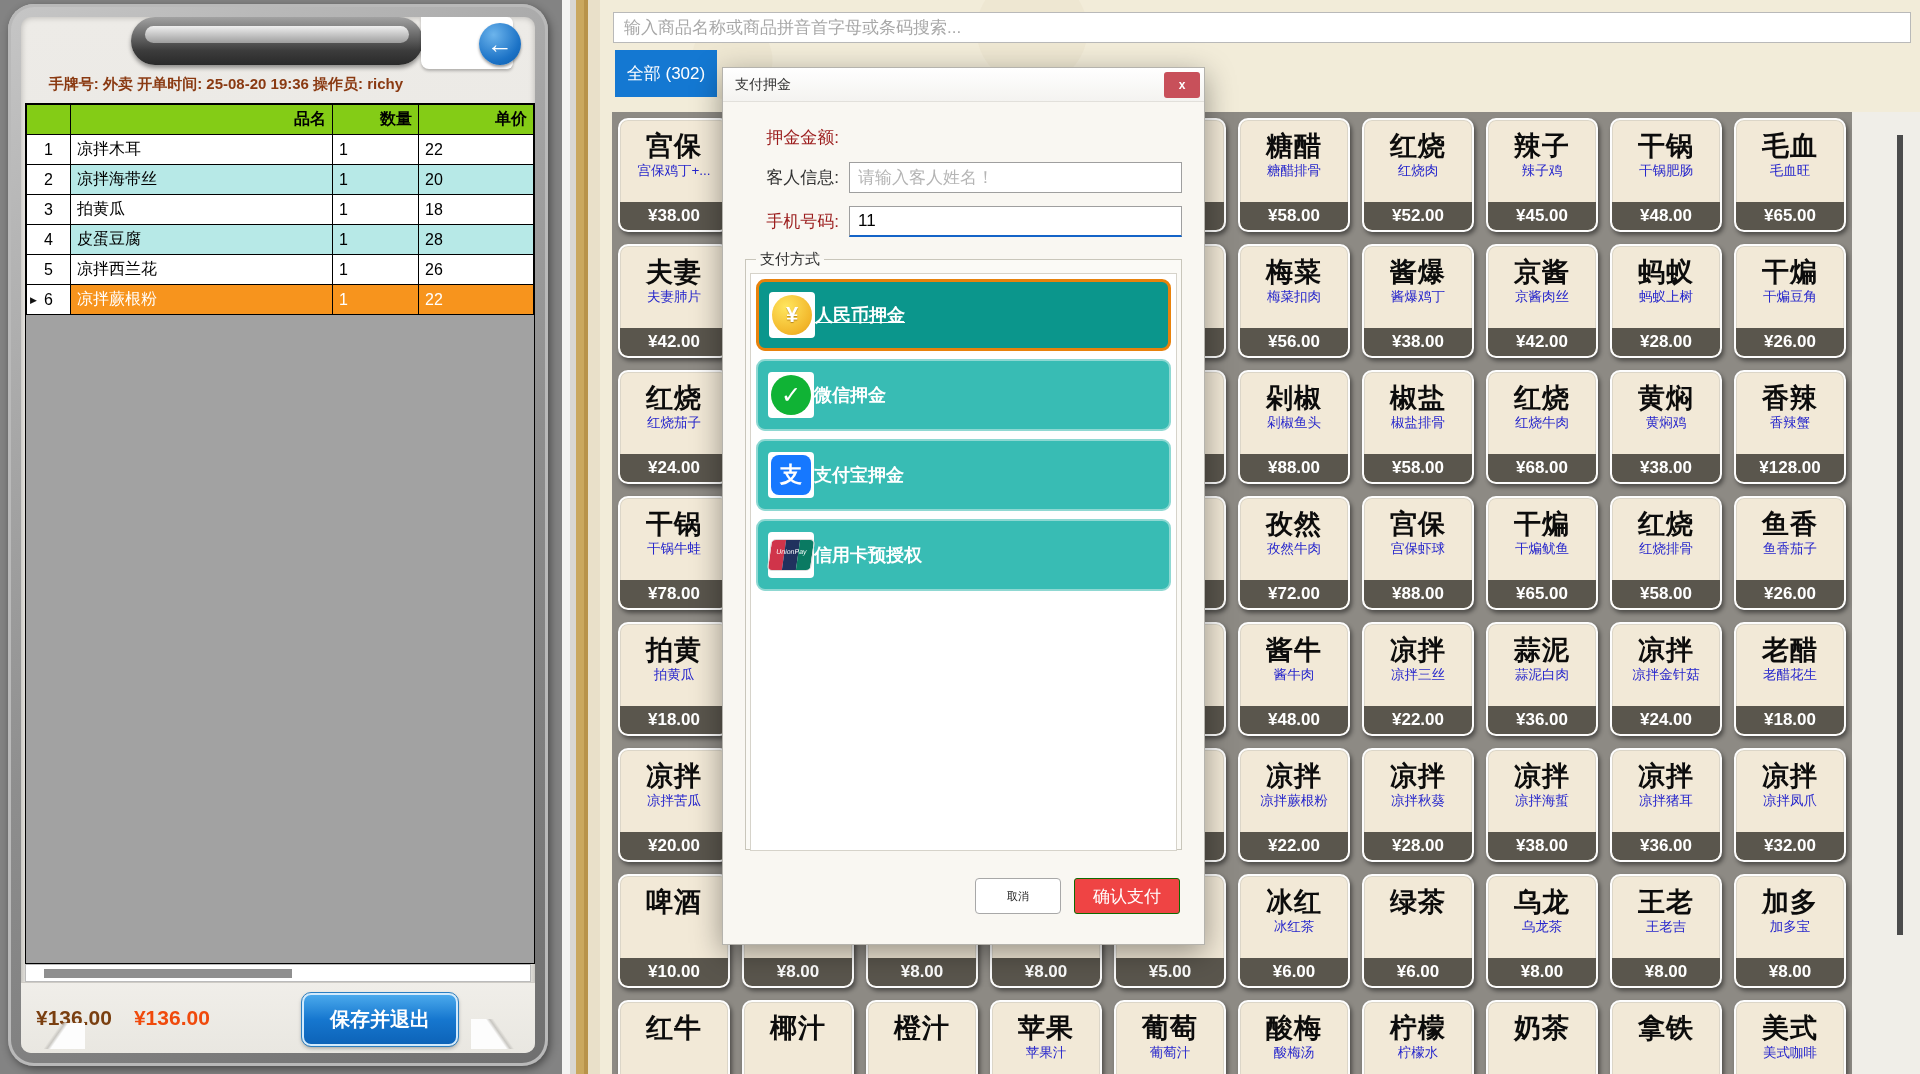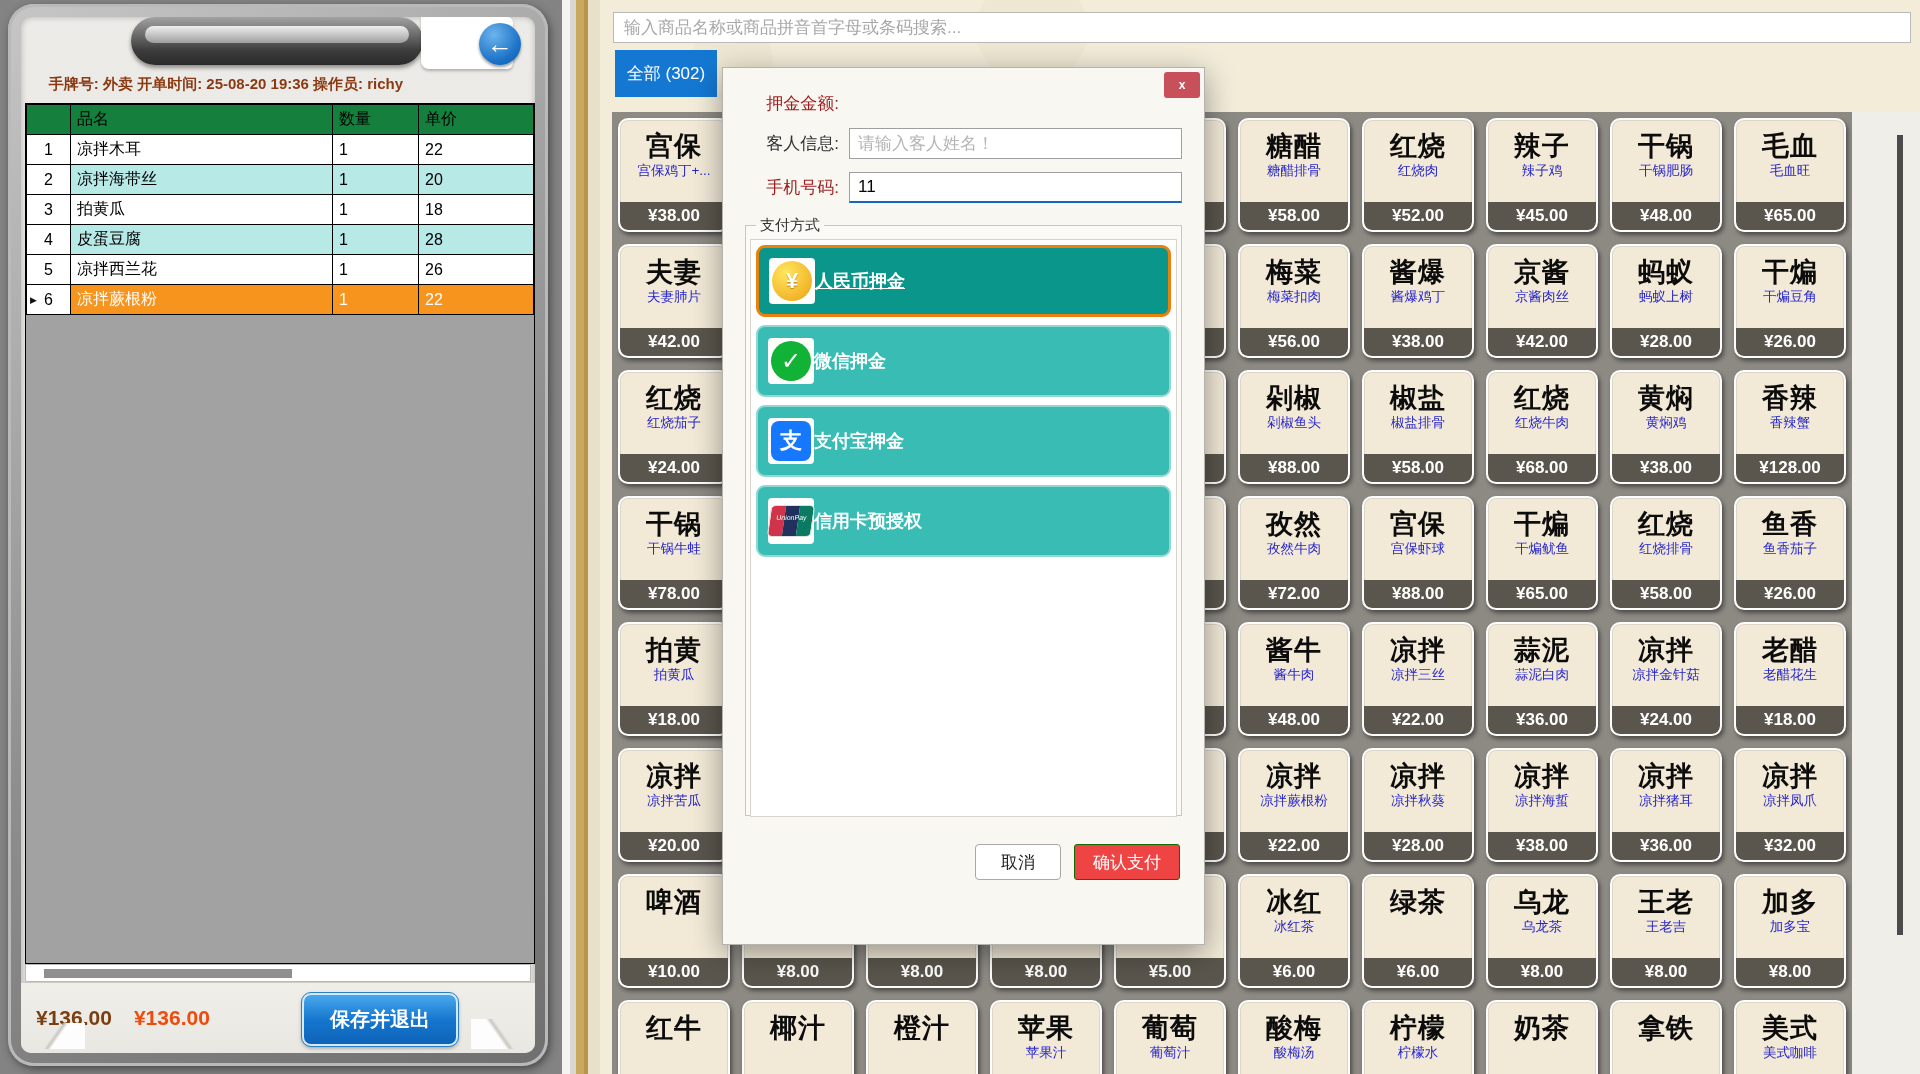--- a/index.html
+++ b/index.html
@@ -25,21 +25,21 @@
     box-shadow:0 2px 3px rgba(0,0,0,.4); color:#fff; font-size:26px; font-weight:bold;
     display:flex; align-items:center; justify-content:center; cursor:pointer; }
   .clip-header { position:absolute; left:10px; top:58px; width:390px; text-align:center;
     font-size:15px; font-weight:bold; color:#8a3a12; white-space:nowrap; }
 
   .order-table-wrap { position:absolute; left:4px; top:86px; width:510px; bottom:89px;
     border:1px solid #000; background:#a2a2a2; display:flex; flex-direction:column; }
   table.order { border-collapse:collapse; width:100%; table-layout:fixed; background:#fff; }
   table.order td, table.order th { border:1px solid #000; height:30px; font-size:16px;
     padding:0 6px; overflow:hidden; white-space:nowrap; }
-  table.order th { background:#15803d; font-weight:normal; text-align:left; }
+  table.order th { background:#84cc16; font-weight:bold; text-align:right; }
   td.rownum, th.rownum { width:44px; background:#fff; text-align:center; font-size:12px; color:#000; position:relative; }
   th.c-name { width:262px; } th.c-qty { width:86px; }
   tr.v-alt td.cell { background:#b7e9e7; }
   tr.v-plain td.cell { background:#fff; }
   tr.v-selected td.cell { background:#f7941d; color:#fff; }
   .sel-arrow { position:absolute; left:3px; top:50%; transform:translateY(-50%); font-size:9px; color:#111; }
   .table-filler { flex:1; background:#a2a2a2; }
   .hscroll { position:absolute; left:4px; right:4px; bottom:71px; height:18px; background:#fff; border:1px solid #bbb; }
   .hscroll .thumb { position:absolute; left:18px; top:4px; width:248px; height:9px; background:#8f8f8f; }
 
@@ -130,21 +130,21 @@
   .ic-alipay { width:40px; height:40px; border-radius:8px; background:#1678ff; color:#fff;
     font-size:22px; font-weight:bold; display:flex; align-items:center; justify-content:center; }
   .ic-unionpay { width:42px; height:30px; border-radius:4px; overflow:hidden; display:flex;
     transform:skewX(-8deg); box-shadow:0 0 0 1px #ddd; position:relative; }
   .ic-unionpay i { flex:1; } .ic-unionpay .r { background:#d0344a; } .ic-unionpay .b { background:#20315e; }
   .ic-unionpay .g { background:#0a7a62; }
   .ic-unionpay span { position:absolute; left:0; right:0; top:8px; color:#fff; font-size:7px;
     font-style:normal; text-align:center; }
   .modal-actions { position:absolute; right:24px; bottom:32px; display:flex; gap:13px; }
   .btn-cancel { width:86px; height:36px; background:#fff; border:1px solid #a8a8a8; border-radius:4px;
-    font-size:17px; color:#222; display:flex; align-items:center; justify-content:center; cursor:pointer; }
+    font-size:11px; color:#222; display:flex; align-items:center; justify-content:center; cursor:pointer; }
   .btn-confirm { width:106px; height:36px; background:#ef4444; border:1px solid #0f6b02; border-radius:3px;
     font-size:17px; color:#fff; display:flex; align-items:center; justify-content:center; cursor:pointer; }
 </style>
 </head>
 <body>
 
 <div class="page">
   <div class="pattern"></div>
 
   <input class="search" placeholder="输入商品名称或商品拼音首字母或条码搜索..." style="">
@@ -626,20 +626,23 @@
       <div class="curl-l"></div>
       <div class="curl-r"></div>
       <span class="amt1">¥136.00</span>
       <span class="amt2">¥136.00</span>
       <div class="save-btn">保存并退出</div>
     </div>
   </div>
 </div>
 
 <div class="modal">
+  <div class="modal-title">
+    <span>支付押金</span>
+  </div>
   <div class="modal-close">x</div>
 
   <div class="modal-body">
     <div class="frow">
       <label class="lbl-red">押金金额:</label>
     </div>
     <div class="frow">
       <label class="lbl-dark">客人信息:</label>
       <div class="inp">
         <span class="ph">请输入客人姓名！</span>

